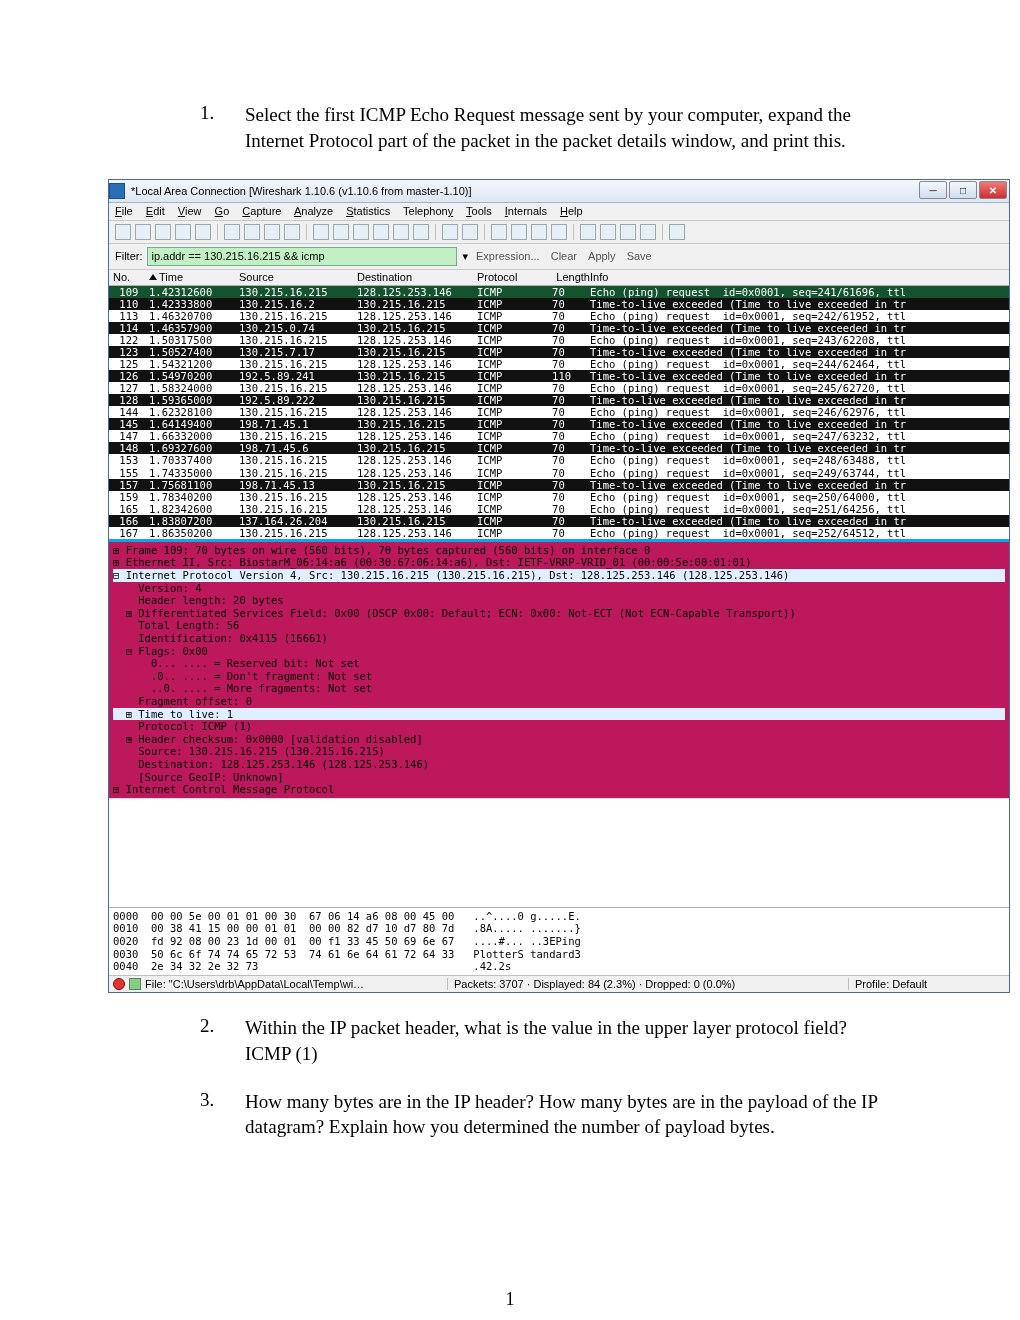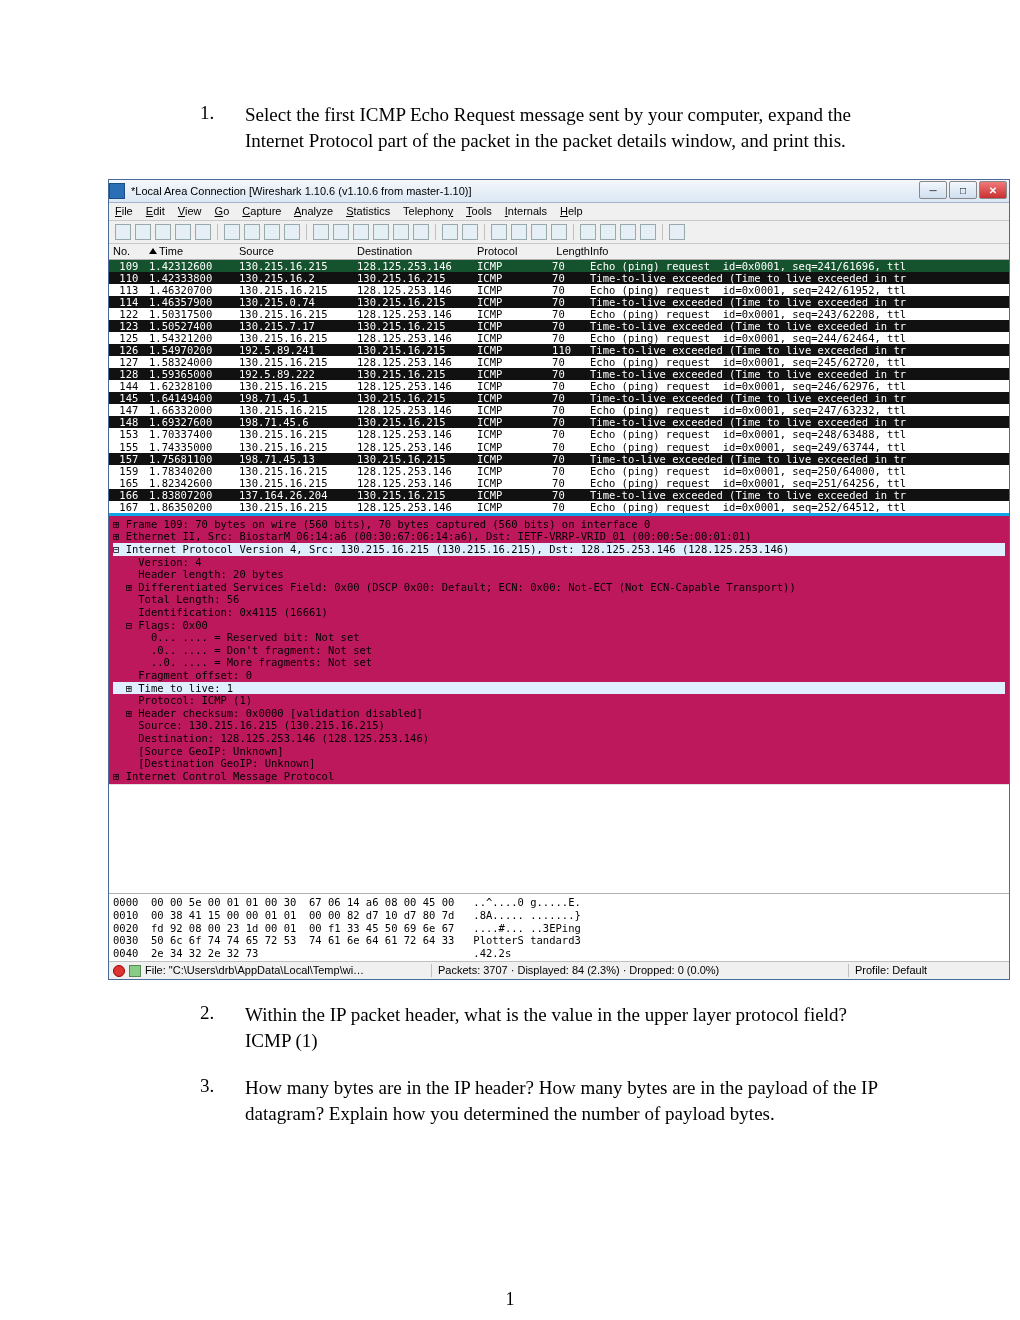--- a/index.html
+++ b/index.html
@@ -36,21 +36,21 @@
   .packet-list{background:#fff;max-height:264px;overflow:hidden;}
   .prow{display:flex;padding:0;font-family:"DejaVu Sans Mono","Courier New",monospace;font-size:10.5px;}
   .prow>div{white-space:pre;}
   .prow.sel{background:#14532d;color:#fff;}
   .prow.ttl{background:#111;color:#fff;}
   .detail-pane{background:#be185d;border-top:3px solid #0ea5e9;padding:2px 4px;font-family:"DejaVu Sans Mono","Courier New",monospace;font-size:10.5px;line-height:1.2;}
   .detail-pane .line{white-space:pre;}
   .detail-pane .hl{background:#dfefff;}
   .blank-area{background:#fff;height:108px;border-top:1px solid #e0e0e0;}
   .hex-pane{background:#fff;border-top:1px solid #b0b0b0;padding:2px 4px;font-family:"DejaVu Sans Mono","Courier New",monospace;font-size:10.5px;line-height:1.2;white-space:pre;}
-  .statusbar{background:#f0f0f0;border-top:1px solid #c0c0c0;display:flex;font-family:Tahoma,sans-serif;font-size:11px;padding:2px 4px;gap:8px;align-items:center;}
+  .statusbar{background:#f0f0f0;border-top:1px solid #c0c0c0;display:flex;font-family:Tahoma,sans-serif;font-size:11px;padding:2px 4px;gap:24px;align-items:center;}
   .status-left{flex:0 0 310px;display:flex;gap:4px;align-items:center;}
   .dot-red{width:10px;height:10px;border-radius:50%;background:#d33;border:1px solid #900;}
   .dot-grn{width:10px;height:10px;background:#8c8;border:1px solid #585;}
   .status-mid{flex:1;border-left:1px solid #c0c0c0;padding-left:6px;}
   .status-right{flex:0 0 150px;border-left:1px solid #c0c0c0;padding-left:6px;}
   .q-block{margin-top:22px;position:relative;}
   .page-num{position:absolute;bottom:10px;left:0;width:100%;text-align:center;font-size:18px;}
   .tri{display:inline-block;width:0;height:0;margin-right:2px;vertical-align:1px;}
   .tri-up{border-left:4px solid transparent;border-right:4px solid transparent;border-bottom:6px solid #000;}
 </style>
@@ -117,20 +117,31 @@
         <div class="tb-ic"></div>
       <div class="tb-sep"></div>
       <div class="tb-ic"></div>
         <div class="tb-ic"></div>
         <div class="tb-ic"></div>
         <div class="tb-ic"></div>
       <div class="tb-sep"></div>
       <div class="tb-ic"></div>
     </div>
 
+    <div class="filterbar">
+      <span style="margin-right:4px">Filter:</span>
+      <input class="filter-input" value="ip.addr == 130.215.16.215 &amp;&amp; icmp" style="">
+      <span style="margin-left:6px">▾</span>
+      <div class="filter-btns">
+        <span>Expression...</span>
+        <span>Clear</span>
+        <span>Apply</span>
+        <span>Save</span>
+      </div>
+    </div>
 
     <div class="packet-header">
       <div class="col-no"><span>No.</span></div>
       <div class="col-time"><span class="tri tri-up"></span><span>Time</span></div>
       <div class="col-src">Source</div>
       <div class="col-dst">Destination</div>
       <div class="col-proto">Protocol</div>
       <div class="col-len">Length</div>
       <div class="col-info">Info</div>
     </div>
@@ -340,21 +351,20 @@
         <div class="line ">      0... .... = Reserved bit: Not set</div>
         <div class="line ">      .0.. .... = Don't fragment: Not set</div>
         <div class="line ">      ..0. .... = More fragments: Not set</div>
         <div class="line ">    Fragment offset: 0</div>
         <div class="line hl">  ⊞ Time to live: 1</div>
         <div class="line ">    Protocol: ICMP (1)</div>
         <div class="line ">  ⊞ Header checksum: 0x0000 [validation disabled]</div>
         <div class="line ">    Source: 130.215.16.215 (130.215.16.215)</div>
         <div class="line ">    Destination: 128.125.253.146 (128.125.253.146)</div>
         <div class="line ">    [Source GeoIP: Unknown]</div>
-        <div class="line ">    [Destination GeoIP: Unknown]</div>
         <div class="line ">⊞ Internet Control Message Protocol</div>
       </div>
 
     <div class="blank-area"></div>
 
     <div class="hex-pane" id="hex-pane">0000  00 00 5e 00 01 01 00 30  67 06 14 a6 08 00 45 00   ..^....0 g.....E.
 0010  00 38 41 15 00 00 01 01  00 00 82 d7 10 d7 80 7d   .8A..... .......}
 0020  fd 92 08 00 23 1d 00 01  00 f1 33 45 50 69 6e 67   ....#... ..3EPing
 0030  50 6c 6f 74 74 65 72 53  74 61 6e 64 61 72 64 33   PlotterS tandard3
 0040  2e 34 32 2e 32 73                                  .42.2s</div>

